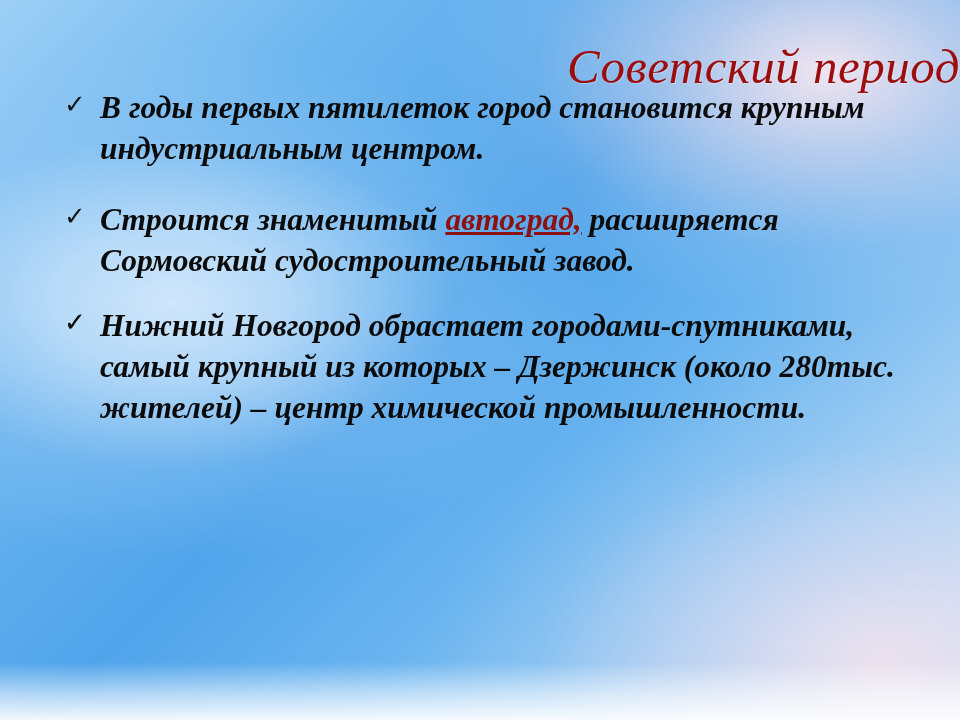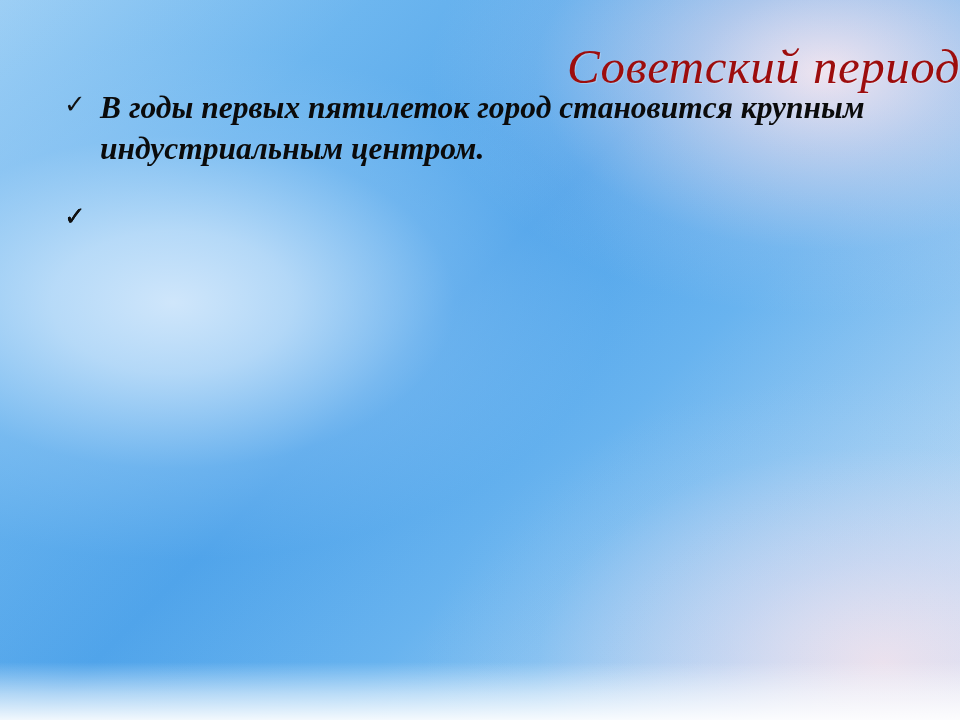--- a/index.html
+++ b/index.html
@@ -98,24 +98,26 @@
 
   <ul class="body-list">
 
     <li class="bullet-item gap-1">
       <span class="check-icon">✓</span>
       <span class="bullet-text"><span>В годы первых пятилеток город становится крупным индустриальным центром.</span></span>
     </li>
 
     <li class="bullet-item gap-2">
       <span class="check-icon">✓</span>
+      <span class="bullet-text"><span> Строится знаменитый </span><span class="u">автоград,</span><span> расширяется Сормовский судостроительный завод.</span></span>
     </li>
 
     <li class="bullet-item gap-3">
       <span class="check-icon">✓</span>
     </li>
 
     <li class="bullet-item">
       <span class="check-icon">✓</span>
+      <span class="bullet-text"><span>Нижний Новгород обрастает городами-спутниками, самый крупный из которых – Дзержинск (около 280тыс. жителей) – центр химической промышленности.</span></span>
     </li>
 
   </ul>
 </div>
 
 </body></html>

